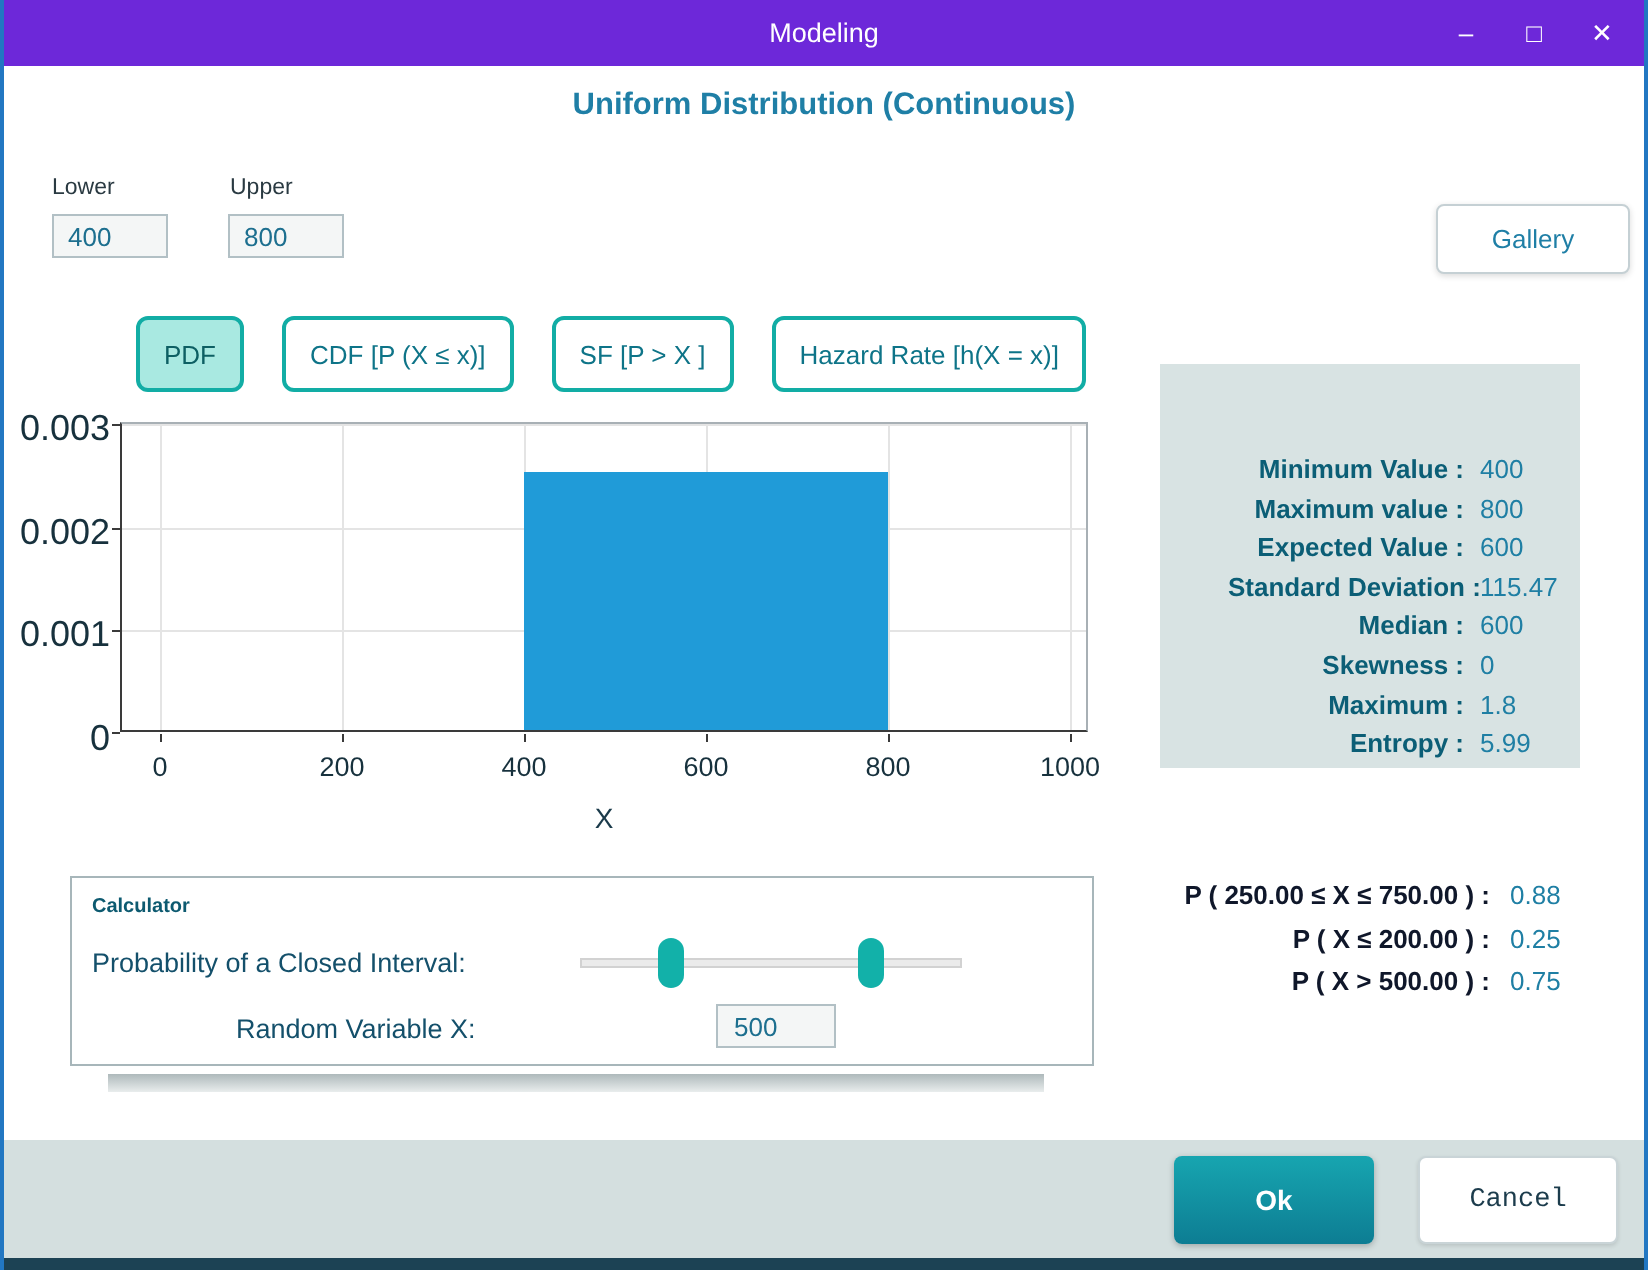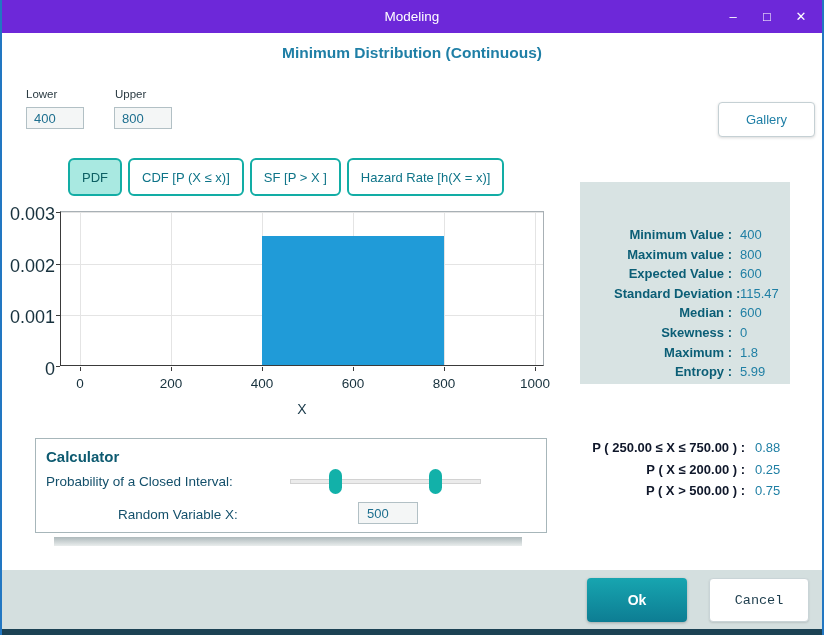--- a/index.html
+++ b/index.html
@@ -25,21 +25,21 @@
     position:absolute; width:58px; height:22px; border:1px solid #b2c0c5; background:#f4f6f6;
     color:#1d6f8f; font-size:13px; padding:0 7px; font-family:"Liberation Sans", sans-serif;
   }
   
   .gallery-btn {
     position:absolute; left:716px; top:102px; width:97px; height:35px; background:#ffffff;
     border:1px solid #c5d0d4; border-radius:4px; color:#1f7fa6; font-size:13px;
     box-shadow:0 1px 3px rgba(0,0,0,.15); font-family:"Liberation Sans", sans-serif; cursor:pointer;
   }
   
-  .tabs { position:absolute; left:66px; top:158px; display:flex; gap:6px; }
+  .tabs { position:absolute; left:66px; top:158px; display:flex; gap:19px; }
   .tab {
     height:38px; border:2px solid #12ada5; border-radius:6px; background:#ffffff;
     color:#0e7488; font-size:13px; padding:0 12px; cursor:pointer;
     font-family:"Liberation Sans", sans-serif; white-space:nowrap;
   }
   .tab.active { background:#a9e9e1; color:#0d5f63; }
   
   .plot { position:absolute; left:58px; top:211px; width:484px; height:155px;
     border-top:1px solid #a8b0b5; border-right:1px solid #a8b0b5;
     border-left:1px solid #3a3a3a; border-bottom:1px solid #3a3a3a; background:#ffffff; }
@@ -52,21 +52,21 @@
   .xlab { position:absolute; top:164px; width:60px; text-align:center; font-size:13.5px; color:#17313d; }
   .xaxis-title { position:absolute; left:0; right:0; top:189px; text-align:center; font-size:14px; color:#1a3a4a; }
   
   .stats { position:absolute; left:578px; top:182px; width:210px; height:202px; background:#d8e3e3;
     padding-top:43px; overflow:hidden; }
   .stat-row { display:flex; line-height:19.6px; white-space:nowrap; }
   .stat-label { width:152px; text-align:right; font-weight:bold; color:#0b5e76; font-size:13px;padding-left:34px; }
   .stat-value { margin-left:8px; color:#1f7fa4; font-size:13px; }
   
   .calc { position:absolute; left:33px; top:438px; width:512px; height:95px; border:1px solid #a7b6ba; background:#ffffff; }
-  .calc-title { position:absolute; left:10px; top:9px; font-weight:bold; color:#0d5a70; font-size:15px; }
+  .calc-title { position:absolute; left:10px; top:9px; font-weight:bold; color:#0d5a70; font-size:10px; }
   .calc-interval-label { position:absolute; left:10px; top:35px; color:#14506b; font-size:13.5px; }
   .slider-track { position:absolute; left:254px; top:40px; width:191px; height:5px; background:#ebebeb; border:1px solid #d2d2d2; }
   .slider-thumb { position:absolute; top:-11px; width:13px; height:25px; background:#12b1a9; border-radius:7px; cursor:pointer; }
   .thumb-low { left:38px; }
   .thumb-high { left:138px; }
   .calc-rv-label { position:absolute; left:82px; top:68px; color:#14506b; font-size:13.5px; }
   .calc-rv-input { position:absolute; left:322px; top:63px; width:60px; height:22px; border:1px solid #b2c0c5;
     background:#f4f6f6; color:#1d6f8f; font-size:13px; padding:0 8px; font-family:"Liberation Sans", sans-serif; }
   .calc-shadow { position:absolute; left:52px; top:537px; width:468px; height:9px;
     background:linear-gradient(#aeb9bb, #e9eded); }
@@ -93,21 +93,21 @@
 
   <div class="titlebar">
     <div class="title">Modeling</div>
     <div class="win-controls">
       <div class="win-btn">–</div>
       <div class="win-btn">□</div>
       <div class="win-btn">✕</div>
     </div>
   </div>
 
-  <div class="page-heading">Minimum Distribution (Continuous)</div>
+  <div class="page-heading">Uniform Distribution (Continuous)</div>
 
   <div class="param-label" style="left:24px; top:88px;">Lower</div>
   <input class="param-input" style="left: 24px; top: 107px;" value="400">
   <div class="param-label" style="left:113px; top:88px;">Upper</div>
   <input class="param-input" style="left: 112px; top: 107px;" value="800">
 
   <button class="gallery-btn">Gallery</button>
 
   <div class="tabs">
     <button class="tab active">PDF</button>

